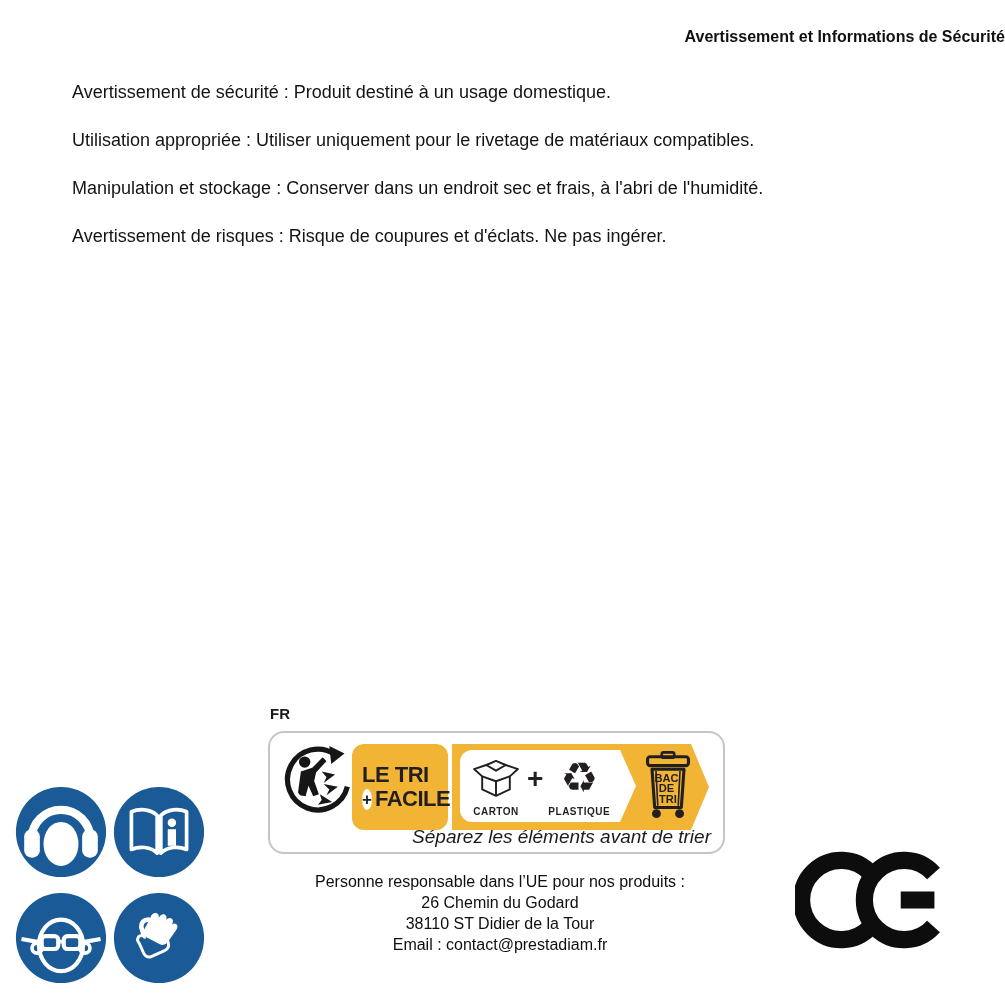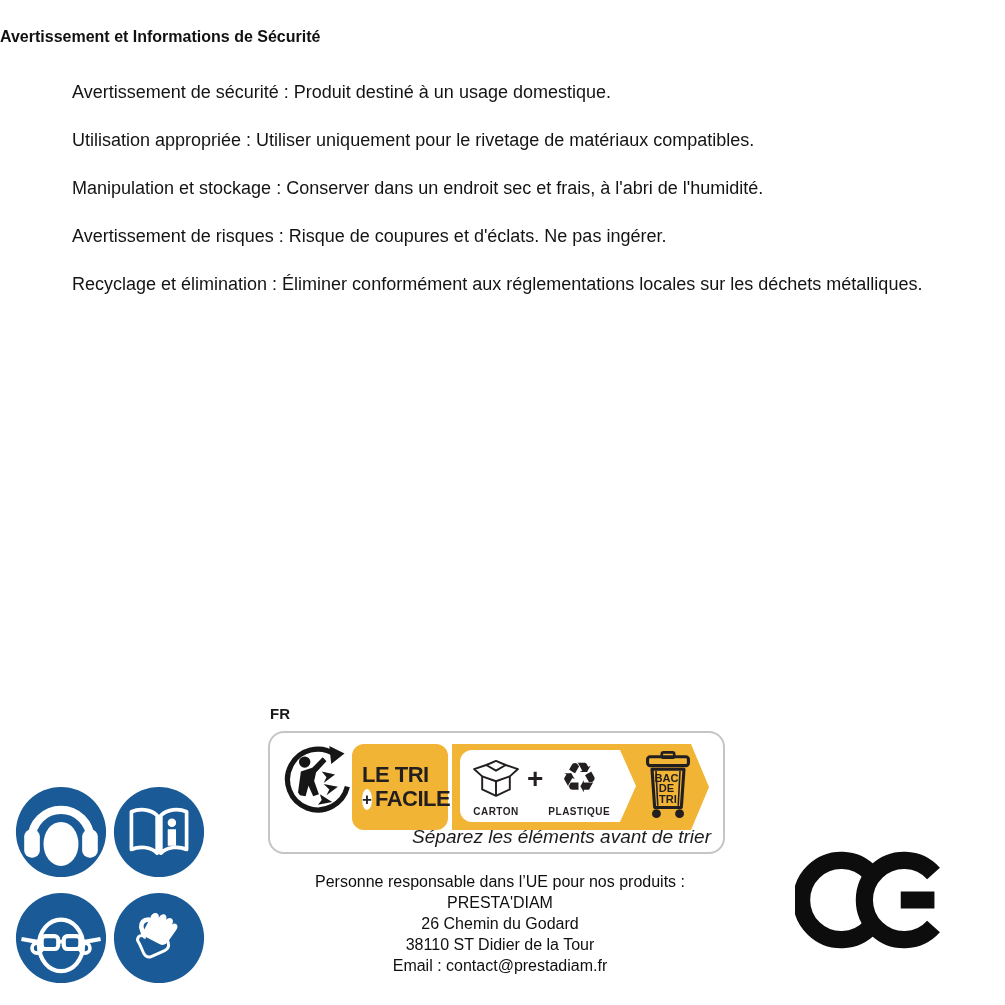--- a/index.html
+++ b/index.html
@@ -1,19 +1,19 @@
 <!DOCTYPE html>
 <html><head>
 <meta charset="utf-8">
 <style>
   html,body{margin:0;padding:0;background:#ffffff;}
   .page{position:relative;width:1005px;height:1005px;background:#ffffff;overflow:hidden;
         font-family:"Liberation Sans",sans-serif;color:#141414;}
   
-  .doc-title{position:absolute;top:28px;left:0;right:0;text-align:left;
+  .doc-title{position:absolute;top:28px;left:0;right:0;text-align:right;
              font-size:16px;font-weight:bold;color:#111;}
   
   .bodytext{position:absolute;top:79px;left:72px;width:884px;font-size:18px;line-height:27px;}
   .bodytext p{margin:0 0 21px 0;}
   
   .picto-grid{position:absolute;left:15px;top:786px;display:grid;
               grid-template-columns:92px 92px;grid-gap:14px 6px;}
   .picto{width:92px;height:92px;}
   
   .fr-code{position:absolute;left:270px;top:705px;font-size:15px;font-weight:bold;color:#1a1a1a;}
@@ -53,21 +53,20 @@
 
 <div class="page">
 
   <div class="doc-title">Avertissement et Informations de Sécurité</div>
 
   <div class="bodytext">
     <p>Avertissement de sécurité : Produit destiné à un usage domestique.</p>
     <p>Utilisation appropriée : Utiliser uniquement pour le rivetage de matériaux compatibles.</p>
     <p>Manipulation et stockage : Conserver dans un endroit sec et frais, à l'abri de l'humidité.</p>
     <p>Avertissement de risques : Risque de coupures et d'éclats. Ne pas ingérer.</p>
-    <p>Recyclage et élimination : Éliminer conformément aux réglementations locales sur les déchets métalliques.</p>
   </div>
 
   <div class="picto-grid">
 
     <svg class="picto" viewBox="0 0 100 100">
       <circle cx="50" cy="50" r="49" fill="#1a5a96"></circle>
       <path d="M18 58 A32 32 0 0 1 82 58" fill="none" stroke="#fff" stroke-width="9" stroke-linecap="round"></path>
       <rect x="10" y="47" width="17" height="31" rx="8" fill="#fff"></rect>
       <rect x="73" y="47" width="17" height="31" rx="8" fill="#fff"></rect>
       <ellipse cx="50" cy="63" rx="19" ry="24" fill="#fff"></ellipse>
@@ -161,21 +160,20 @@
           <tspan x="27" y="58">TRI</tspan>
         </text>
       </svg>
     </div>
 
     <div class="tagline">Séparez les éléments avant de trier</div>
   </div>
 
   <div class="contact">
     <div>Personne responsable dans l’UE pour nos produits :</div>
-    <div>PRESTA'DIAM</div>
     <div>26 Chemin du Godard</div>
     <div>38110 ST Didier de la Tour</div>
     <div>Email : contact@prestadiam.fr</div>
   </div>
 
   <svg class="ce" viewBox="0 0 230 150">
     <g fill="none" stroke="#0d0d0d" stroke-width="26">
       <path d="M114.6 34.9 A60 60 0 1 0 114.6 115.1"></path>
       <path d="M209.6 34.9 A60 60 0 1 0 209.6 115.1"></path>
       <path d="M160 75 H211"></path>

